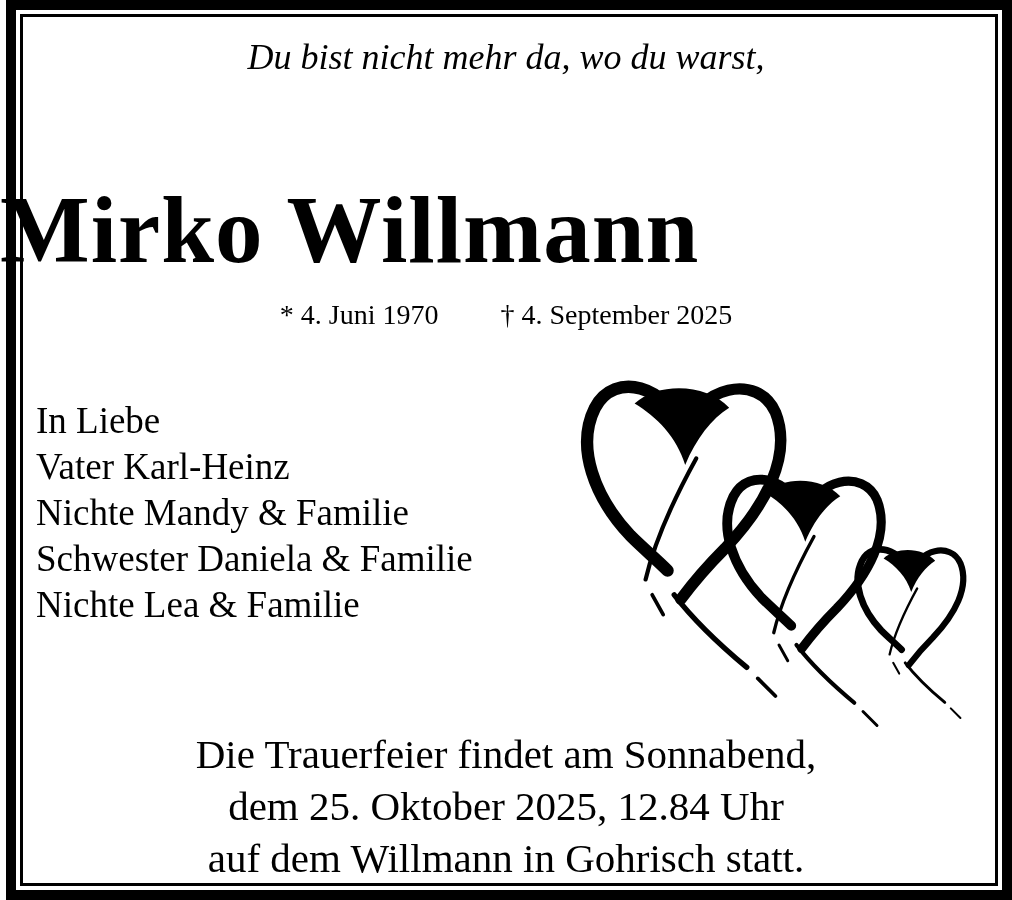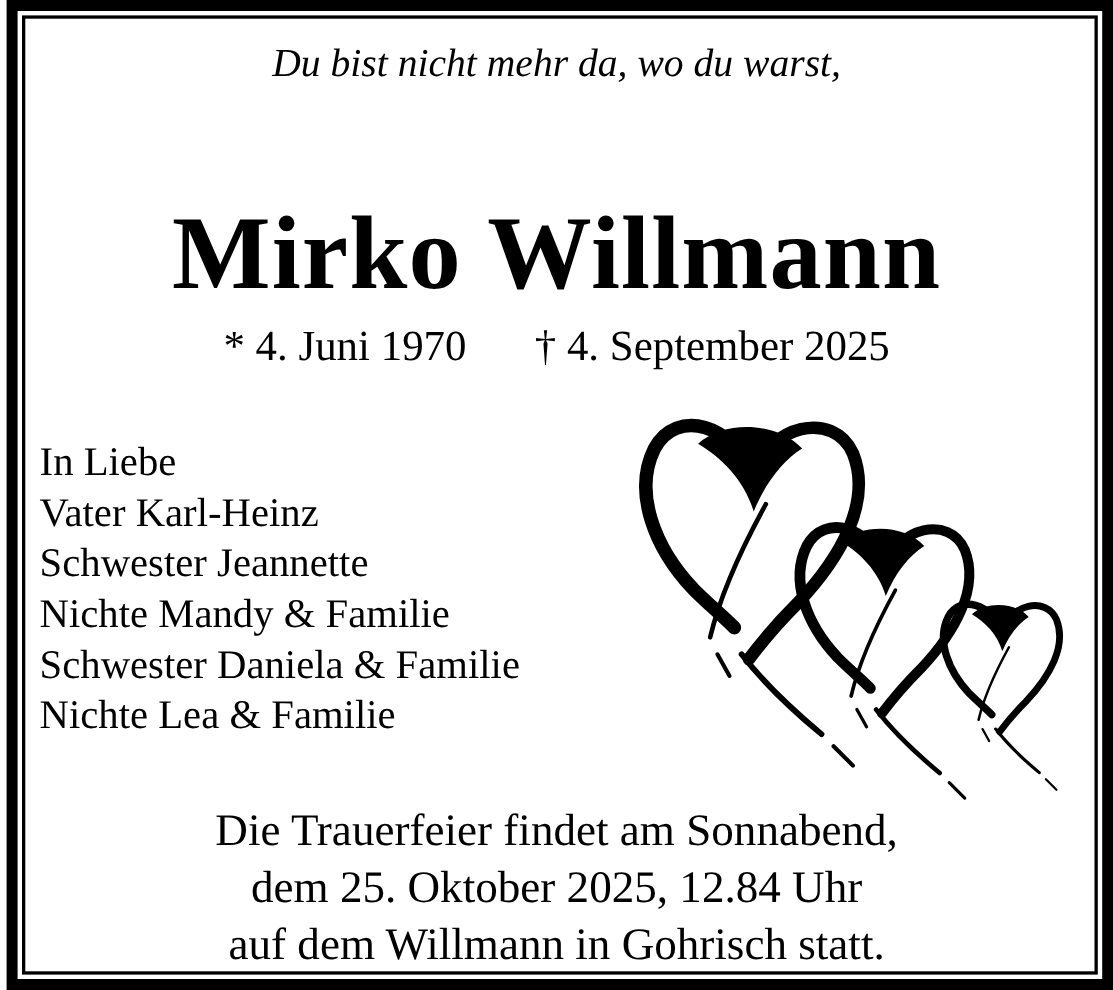--- a/index.html
+++ b/index.html
@@ -26,33 +26,33 @@
     position: absolute;
     top: 33px; left: 0; right: 0;
     text-align: center;
     font-style: italic;
     font-size: 36px;
     line-height: 49px;
   }
   .name {
     position: absolute;
     top: 180px; left: 0; right: 0;
-    text-align: center;
+    text-align: left;
     font-weight: 700;
     font-size: 95px;
     line-height: 100px;
     letter-spacing: 1px;
   }
   .dates {
     position: absolute;
     top: 293px; left: 0; right: 0;
     display: flex;
     justify-content: center;
     gap: 62px;
-    font-size: 39px;
+    font-size: 28px;
     line-height: 44px;
   }
   .family {
     position: absolute;
     top: 398px; left: 36px;
     font-size: 37px;
     line-height: 46px;
   }
   .family .bold { font-weight: 400; }
   .hearts {
@@ -86,21 +86,20 @@
   <div class="name">Mirko Willmann</div>
 
   <div class="dates">
     <span>* 4. Juni 1970</span>
     <span>† 4. September 2025</span>
   </div>
 
   <div class="family">
     <div>In Liebe</div>
     <div class="bold">Vater Karl-Heinz</div>
-    <div class="bold">Schwester Jeannette</div>
     <div class="bold">Nichte Mandy &amp; Familie</div>
     <div class="bold">Schwester Daniela &amp; Familie</div>
     <div class="bold">Nichte Lea &amp; Familie</div>
   </div>
 
   <svg class="hearts" viewBox="0 0 456 345" aria-hidden="true">
     <defs>
       <g id="brush-heart">
 
         <path class="stroke" stroke-width="5.6" d="M50,30 C43,9 19,2 10,19 C1,37 10,60 26,77 C32,83 38,88 43,93"></path>

